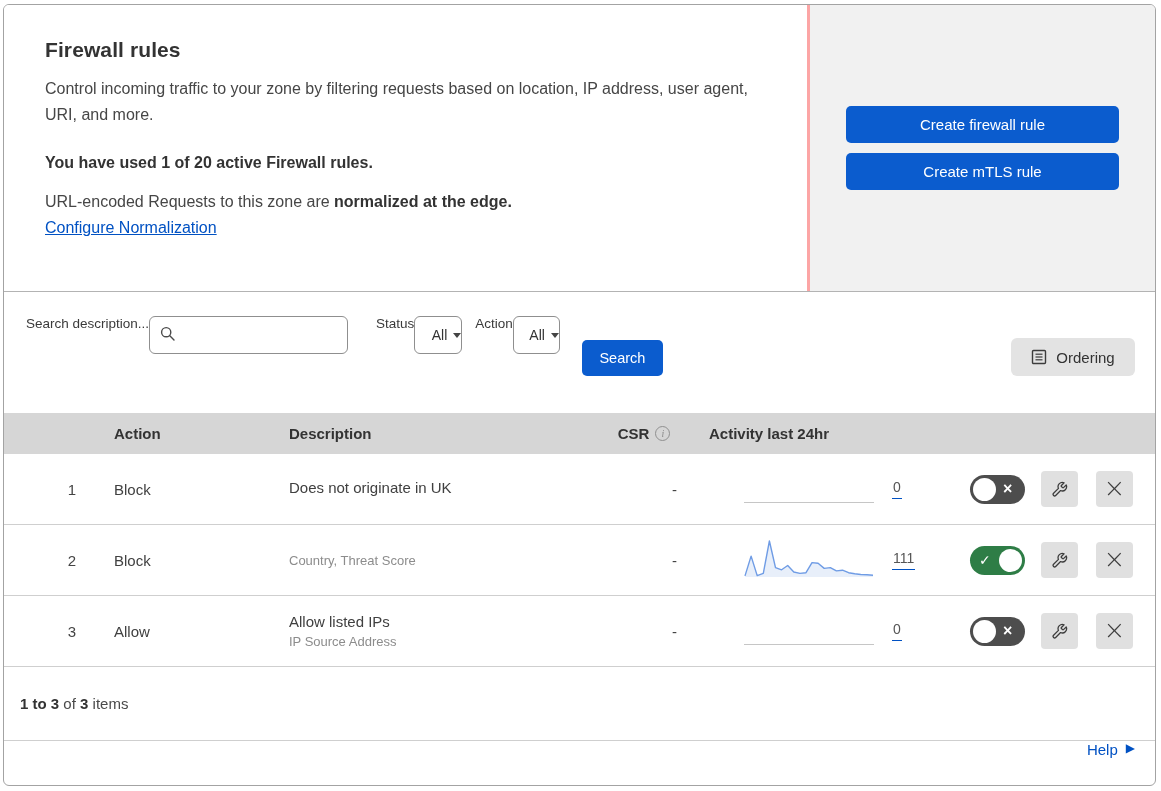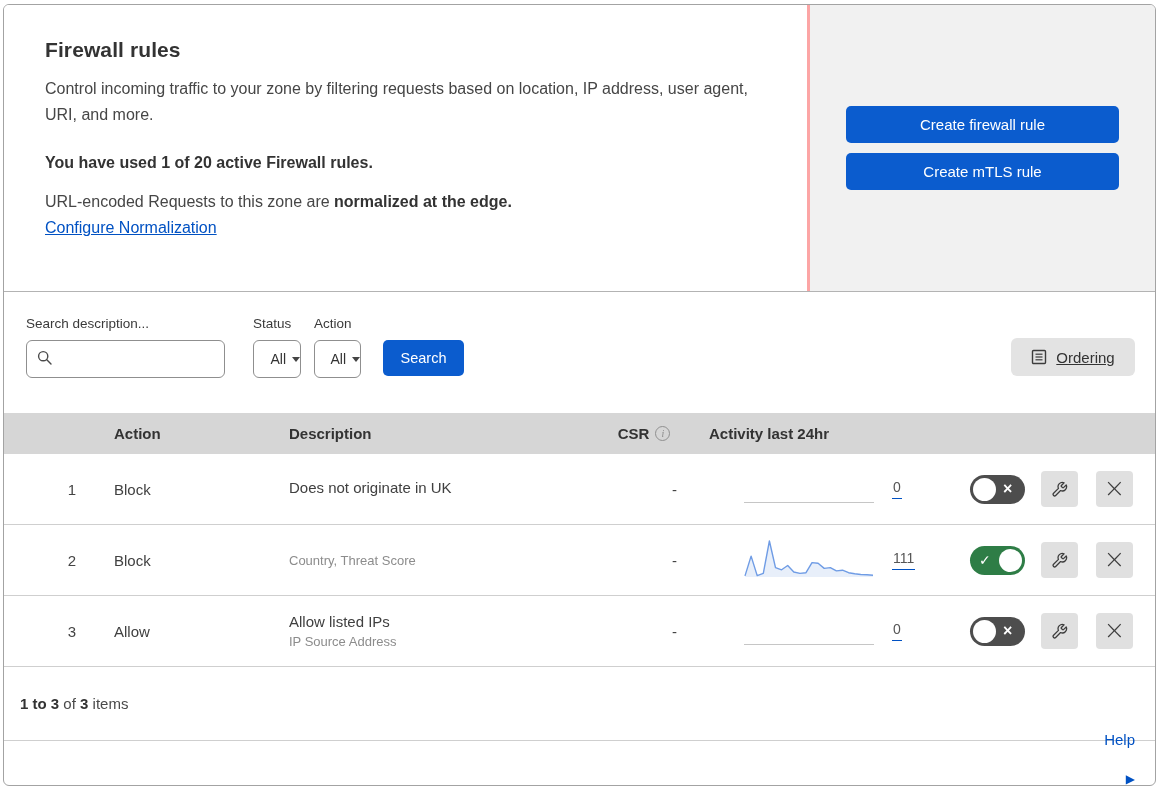--- a/index.html
+++ b/index.html
@@ -37,21 +37,21 @@
   .norm-link { display: inline-block; margin-top: 8px; font-size: 16px; }
   .btn-primary {
     display: block; width: 100%; height: 37px;
     background: #0b5cce; color: #fff; font-size: 15px;
     border: none; border-radius: 5px; cursor: pointer;
     font-family: "Liberation Sans", sans-serif;
   }
 
   
   .filters { height: 121px; padding: 24px 20px 0 22px; display: flex; align-items: flex-start; }
-  .fgroup { display: flex; flex-direction: column; }
+  .fgroup { display: flex; }
   .flabel { font-size: 13.5px; color: #3a3a3a; margin-bottom: 9px; }
   .search-wrap { position: relative; }
   .search-input {
     width: 199px; height: 38px;
     border: 1px solid #8f8f8f; border-radius: 6px;
     padding: 0 10px 0 36px; font-size: 14px; color: #333;
     font-family: "Liberation Sans", sans-serif; background: #fff;
   }
   .search-icon { position: absolute; left: 11px; top: 10px; width: 16px; height: 16px; }
   .select-box {
@@ -69,21 +69,20 @@
     border: none; border-radius: 5px; cursor: pointer;
     font-family: "Liberation Sans", sans-serif;
   }
   .ordering-btn {
     margin-left: auto; margin-top: 22px;
     width: 124px; height: 38px;
     background: #e3e3e3; color: #333; font-size: 15px;
     border: none; border-radius: 6px; cursor: pointer;
     display: flex; align-items: center; justify-content: center; gap: 9px;
     font-family: "Liberation Sans", sans-serif;
-    text-decoration: underline;
   }
 
   
   .grid-row { display: grid; grid-template-columns: 95px 175px 310px 120px 230px 1fr; align-items: center; }
   .thead { height: 41px; background: #d6d6d6; font-size: 15px; font-weight: 600; color: #333; }
   .th-action { padding-left: 15px; }
   .th-desc { padding-left: 15px; }
   .th-csr { display: flex; align-items: center; justify-content: center; gap: 6px; }
   .th-activity { padding-left: 5px; }
   .info-icon {
@@ -125,21 +124,21 @@
   .icon-btn {
     width: 37px; height: 36px; background: #e0e0e0; border: none; border-radius: 4px;
     display: inline-flex; align-items: center; justify-content: center; cursor: pointer;
   }
   .wrench-btn { margin-left: 16px; }
   .x-btn { margin-left: 18px; font-size: 26px; font-weight: 300; color: #3f3f3f; line-height: 1; font-family: "DejaVu Sans", sans-serif; padding-bottom: 3px; }
 
   
   .pagination { height: 74px; display: flex; align-items: center; padding-left: 16px; font-size: 15px; color: #4a4a4a; border-bottom: 1px solid #cfcfcf; }
   .pagination .b { font-weight: 700; color: #333; }
-  .help-row { height: 45px; display: flex; align-items: flex-end; justify-content: flex-end; padding-right: 20px; gap: 24px; flex-direction: column; }
+  .help-row { height: 45px; display: flex; align-items: flex-start; justify-content: flex-end; padding-right: 20px; gap: 8px; }
   .help-link { font-size: 15px; color: #0051c3; cursor: pointer; text-decoration: none; }
   .help-arrow { color: #0051c3; font-size: 12px; font-family: "DejaVu Sans", sans-serif; cursor: pointer; }
 </style>
 </head>
 <body>
 
 <div class="card">
 
   <div class="top-section">
     <div class="top-left">

